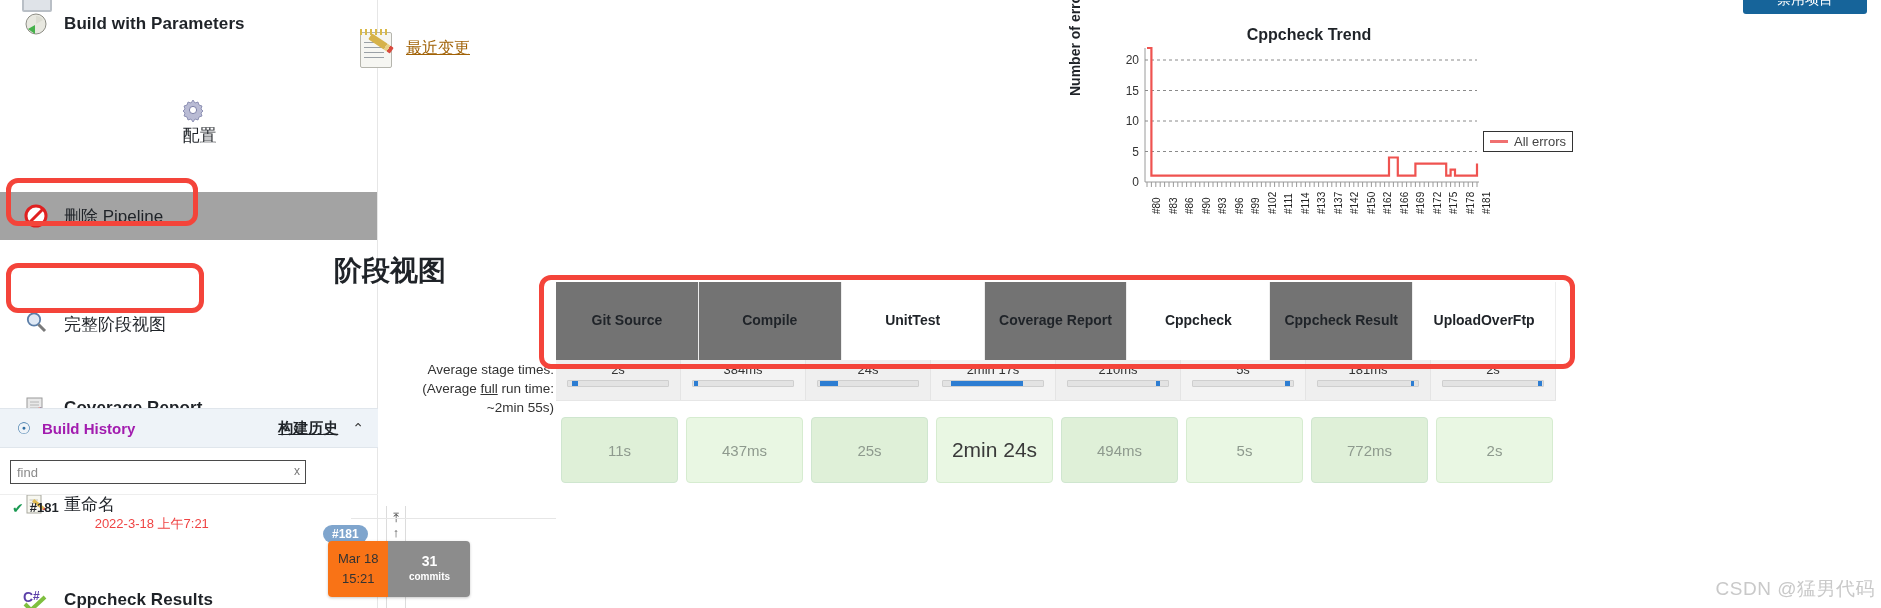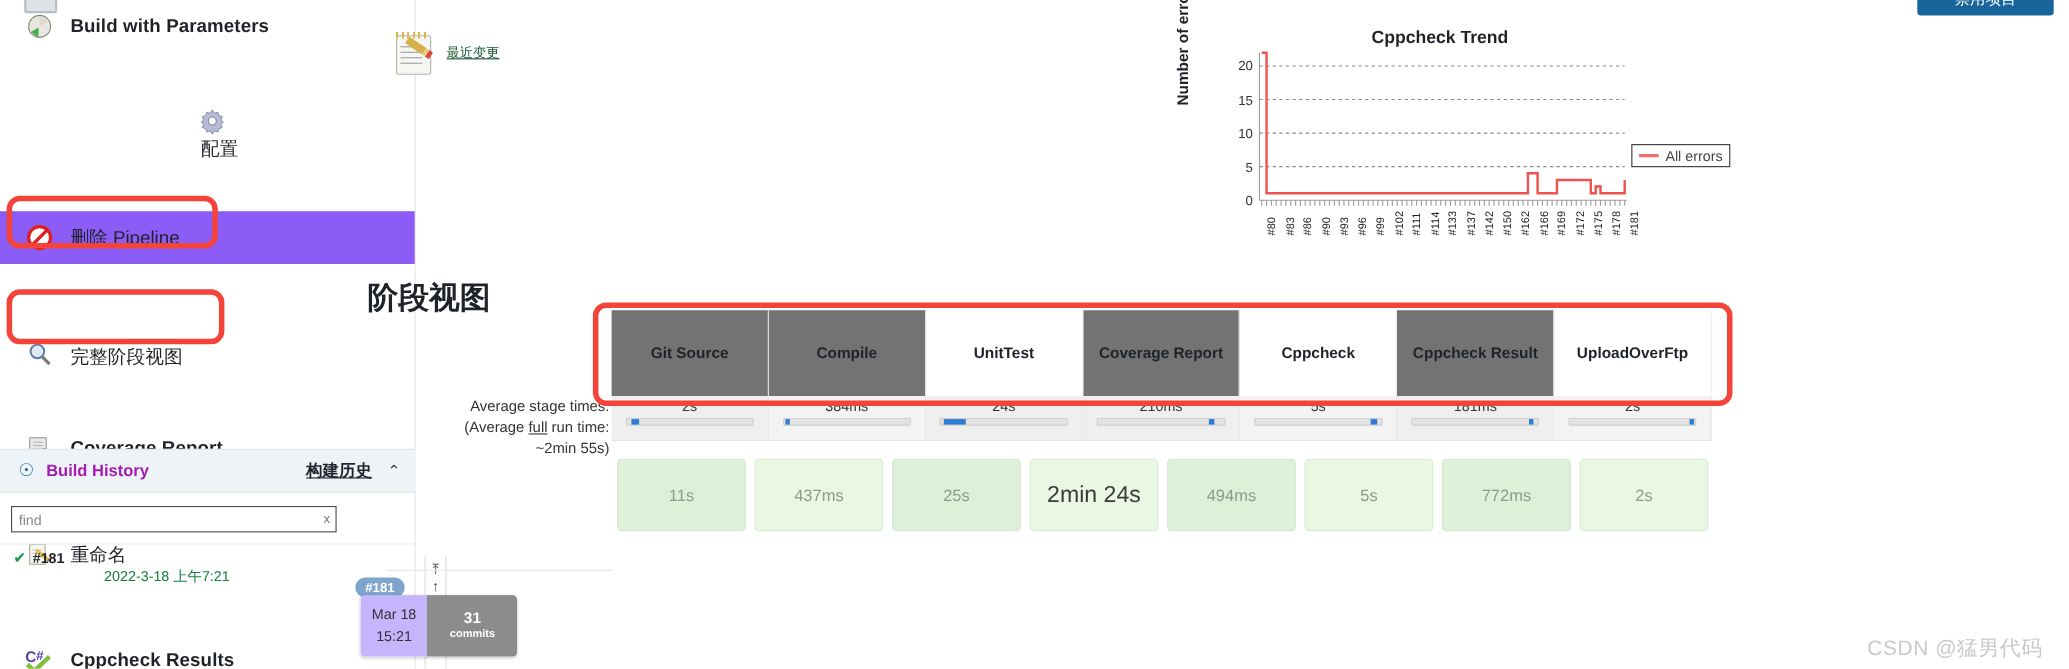--- a/index.html
+++ b/index.html
@@ -53,21 +53,21 @@
   }
   #find-input::placeholder{color:#8a8a8a;}
   #find-clear{position:absolute;right:6px;top:4px;font-size:12px;color:#777;}
   #bh-row{
     position:absolute;left:0;top:494px;width:378px;height:26px;
     display:flex;align-items:center;padding-left:12px;box-sizing:border-box;
     border-top:1px solid #eee;font-size:13px;
   }
   #bh-row .ok{color:#1a9a52;font-size:14px;margin-right:6px;}
   #bh-row .bn{font-weight:bold;color:#1f2328;}
-  #bh-row .bd{margin-left:36px;color:#15803d;margin-top:32px;}
+  #bh-row .bd{margin-left:36px;color:#ef4444;margin-top:32px;}
   
   #scrollcol{
     position:absolute;left:386px;top:506px;width:20px;height:102px;
     display:flex;flex-direction:column;align-items:center;
     border-left:1px solid #dcdcdc;border-right:1px solid #dcdcdc;
     background:#fff;padding-top:4px;box-sizing:border-box;
   }
   #scrollcol span{font-size:13px;color:#4a4a4a;line-height:15px;}
   
   #main{position:absolute;left:379px;top:0;right:0;bottom:0;}
@@ -87,21 +87,21 @@
   #changes .note-ic .rings{
     position:absolute;left:6px;top:3px;width:30px;height:6px;
     background:repeating-linear-gradient(to right,#d8b94a 0 2px,transparent 2px 5px);
   }
   #changes .note-ic .line{position:absolute;left:10px;height:1px;background:#9aa0a6;width:20px;}
   #changes .note-ic .pencil{
     position:absolute;left:14px;top:14px;width:26px;height:7px;
     background:linear-gradient(to right,#d6b24a 0 70%,#e8cf86 70% 85%,#d94a3d 85% 100%);
     transform:rotate(34deg);border-radius:1px;
   }
-  #changes a{color:#14532d;font-size:12px;text-decoration:underline;}
+  #changes a{color:#a16207;font-size:16px;text-decoration:underline;}
   
   #chart{position:absolute;left:700px;top:18px;width:460px;height:230px;}
   #chart .ctitle{
     position:absolute;left:0;top:8px;width:460px;text-align:center;
     font-weight:bold;font-size:16px;color:#1f2328;
   }
   #chart .ylabel{
     position:absolute;left:-12px;top:78px;transform:rotate(-90deg);
     transform-origin:left top;font-weight:bold;font-size:14px;color:#1f2328;
     white-space:nowrap;
@@ -166,31 +166,31 @@
   }
   #buildcol .pill{
     position:absolute;left:-28px;top:6px;background:#7fa5cd;color:#fff;
     font-size:12px;font-weight:bold;border-radius:10px;padding:2px 9px;
   }
   #buildcol .card{
     position:absolute;left:-23px;top:22px;display:flex;height:56px;
     box-shadow:0 1px 3px rgba(0,0,0,.22);border-radius:4px;overflow:hidden;
   }
   #buildcol .card .dt{
-    background:#c4b5fd;padding:6px 10px;display:flex;flex-direction:column;
+    background:#f97316;padding:6px 10px;display:flex;flex-direction:column;
     justify-content:center;align-items:center;font-size:13px;color:#333;line-height:20px;
   }
   #buildcol .card .cm{
     background:#8c8c8c;color:#fff;padding:6px 10px;width:62px;text-align:center;
     display:flex;flex-direction:column;justify-content:center;line-height:16px;
   }
   #buildcol .card .cm b{font-size:14px;}
   #buildcol .card .cm span{font-size:10px;font-weight:bold;}
   #watermark{
-    position:absolute;right:24px;bottom:6px;font-size:19px;color:#c9c9c9;
+    position:absolute;right:6px;bottom:6px;font-size:19px;color:#c9c9c9;
     letter-spacing:.5px;
   }
 </style>
 </head>
 <body>
 
 <div id="sidebar">
 
   <div class="partial-top"></div>
 
@@ -208,21 +208,21 @@
   <div class="side-item" style="top:48px;flex-direction:column;">
     <span class="ic">
       <svg width="24" height="24" viewBox="0 0 24 24">
           <path d="M12 2l2 3 3-1 1 3 3 1-1 3 2 2-2 2 1 3-3 1-1 3-3-1-2 3-2-3-3 1-1-3-3-1 1-3-2-2 2-2-1-3 3-1 1-3 3 1z" fill="#b9bbd4" stroke="#7e81a8" stroke-width=".8"></path>
           <circle cx="12" cy="12" r="3.6" fill="#fff" stroke="#7e81a8"></circle>
         </svg>
     </span>
     <span class="lbl">配置</span>
   </div>
 
-  <div class="side-item shaded" style="top: 96px; background: #8b5cf6;">
+  <div class="side-item shaded" style="top: 96px; background: #a3a3a3;">
     <span class="ic">
       <svg width="24" height="24" viewBox="0 0 24 24">
           <circle cx="12" cy="12" r="10" fill="#fff" stroke="#e02020" stroke-width="3"></circle>
           <line x1="5.5" y1="18.5" x2="18.5" y2="5.5" stroke="#e02020" stroke-width="3"></line>
         </svg>
     </span>
     <span class="lbl">删除 Pipeline</span>
   </div>
 
   <div class="side-item" style="top:144px;align-items:flex-end;">
@@ -491,20 +491,26 @@
             <div class="bar">
               <i style="left: 1%; width: 4%;"></i>
             </div>
           </div>
           <div class="avg-cell alt">
             <div class="t">24s</div>
             <div class="bar">
               <i style="left: 2%; width: 18%;"></i>
             </div>
           </div>
+          <div class="avg-cell">
+            <div class="t">2min 17s</div>
+            <div class="bar">
+              <i style="left: 8%; width: 72%;"></i>
+            </div>
+          </div>
           <div class="avg-cell alt">
             <div class="t">210ms</div>
             <div class="bar">
               <i style="left: 88%; width: 4%;"></i>
             </div>
           </div>
           <div class="avg-cell">
             <div class="t">5s</div>
             <div class="bar">
               <i style="left: 92%; width: 5%;"></i>

